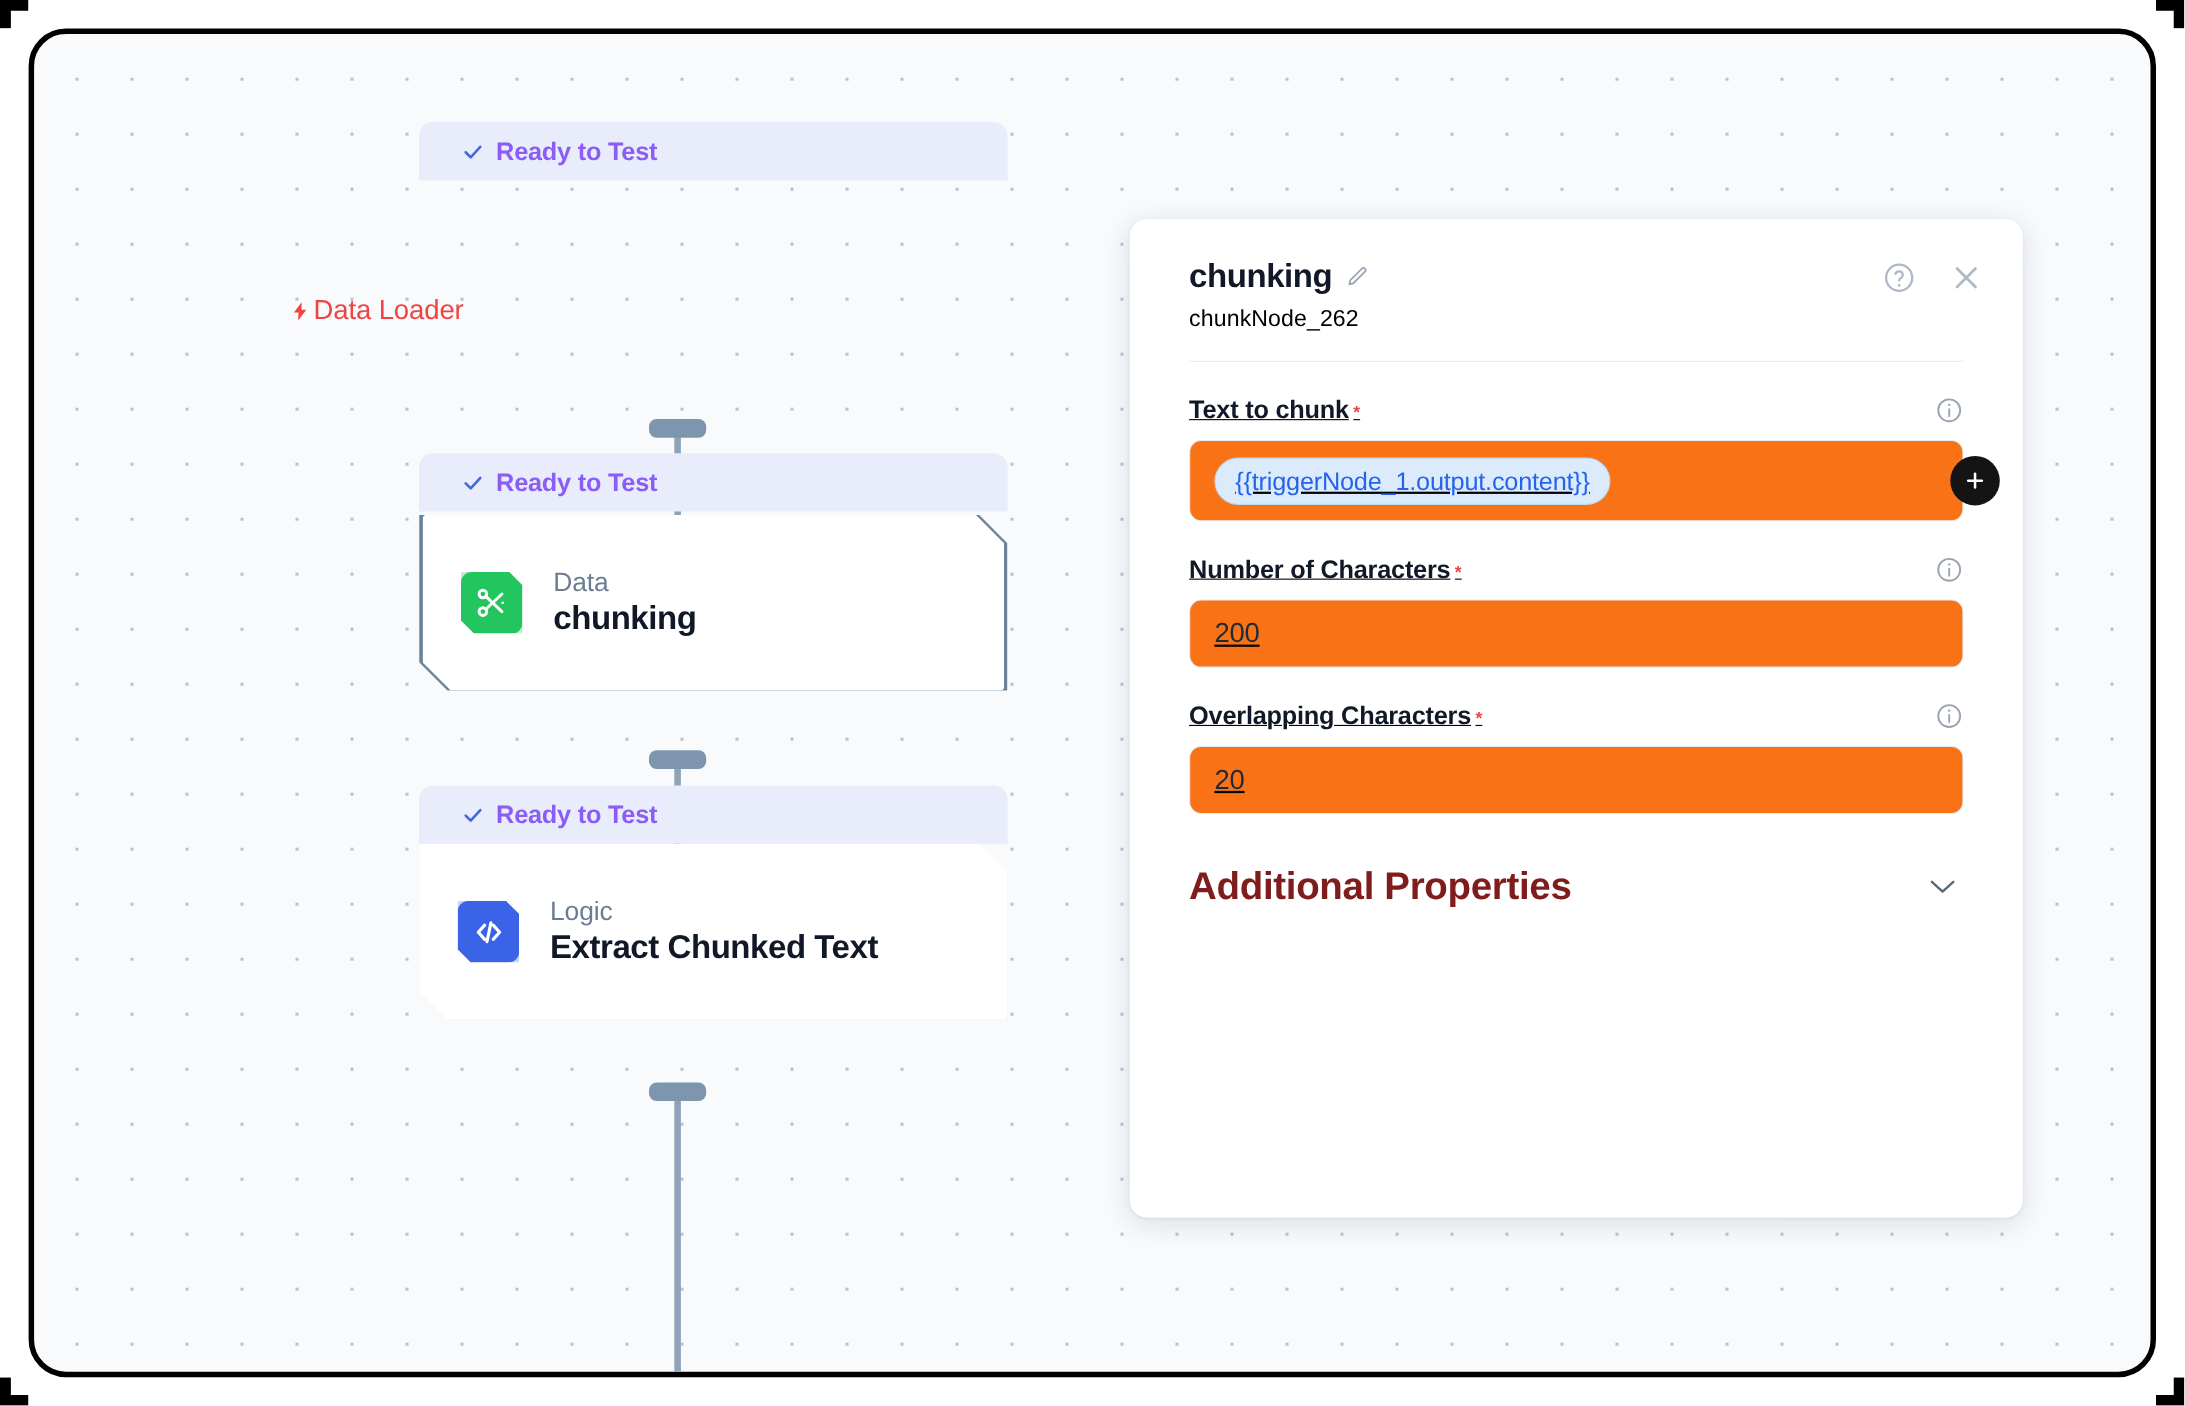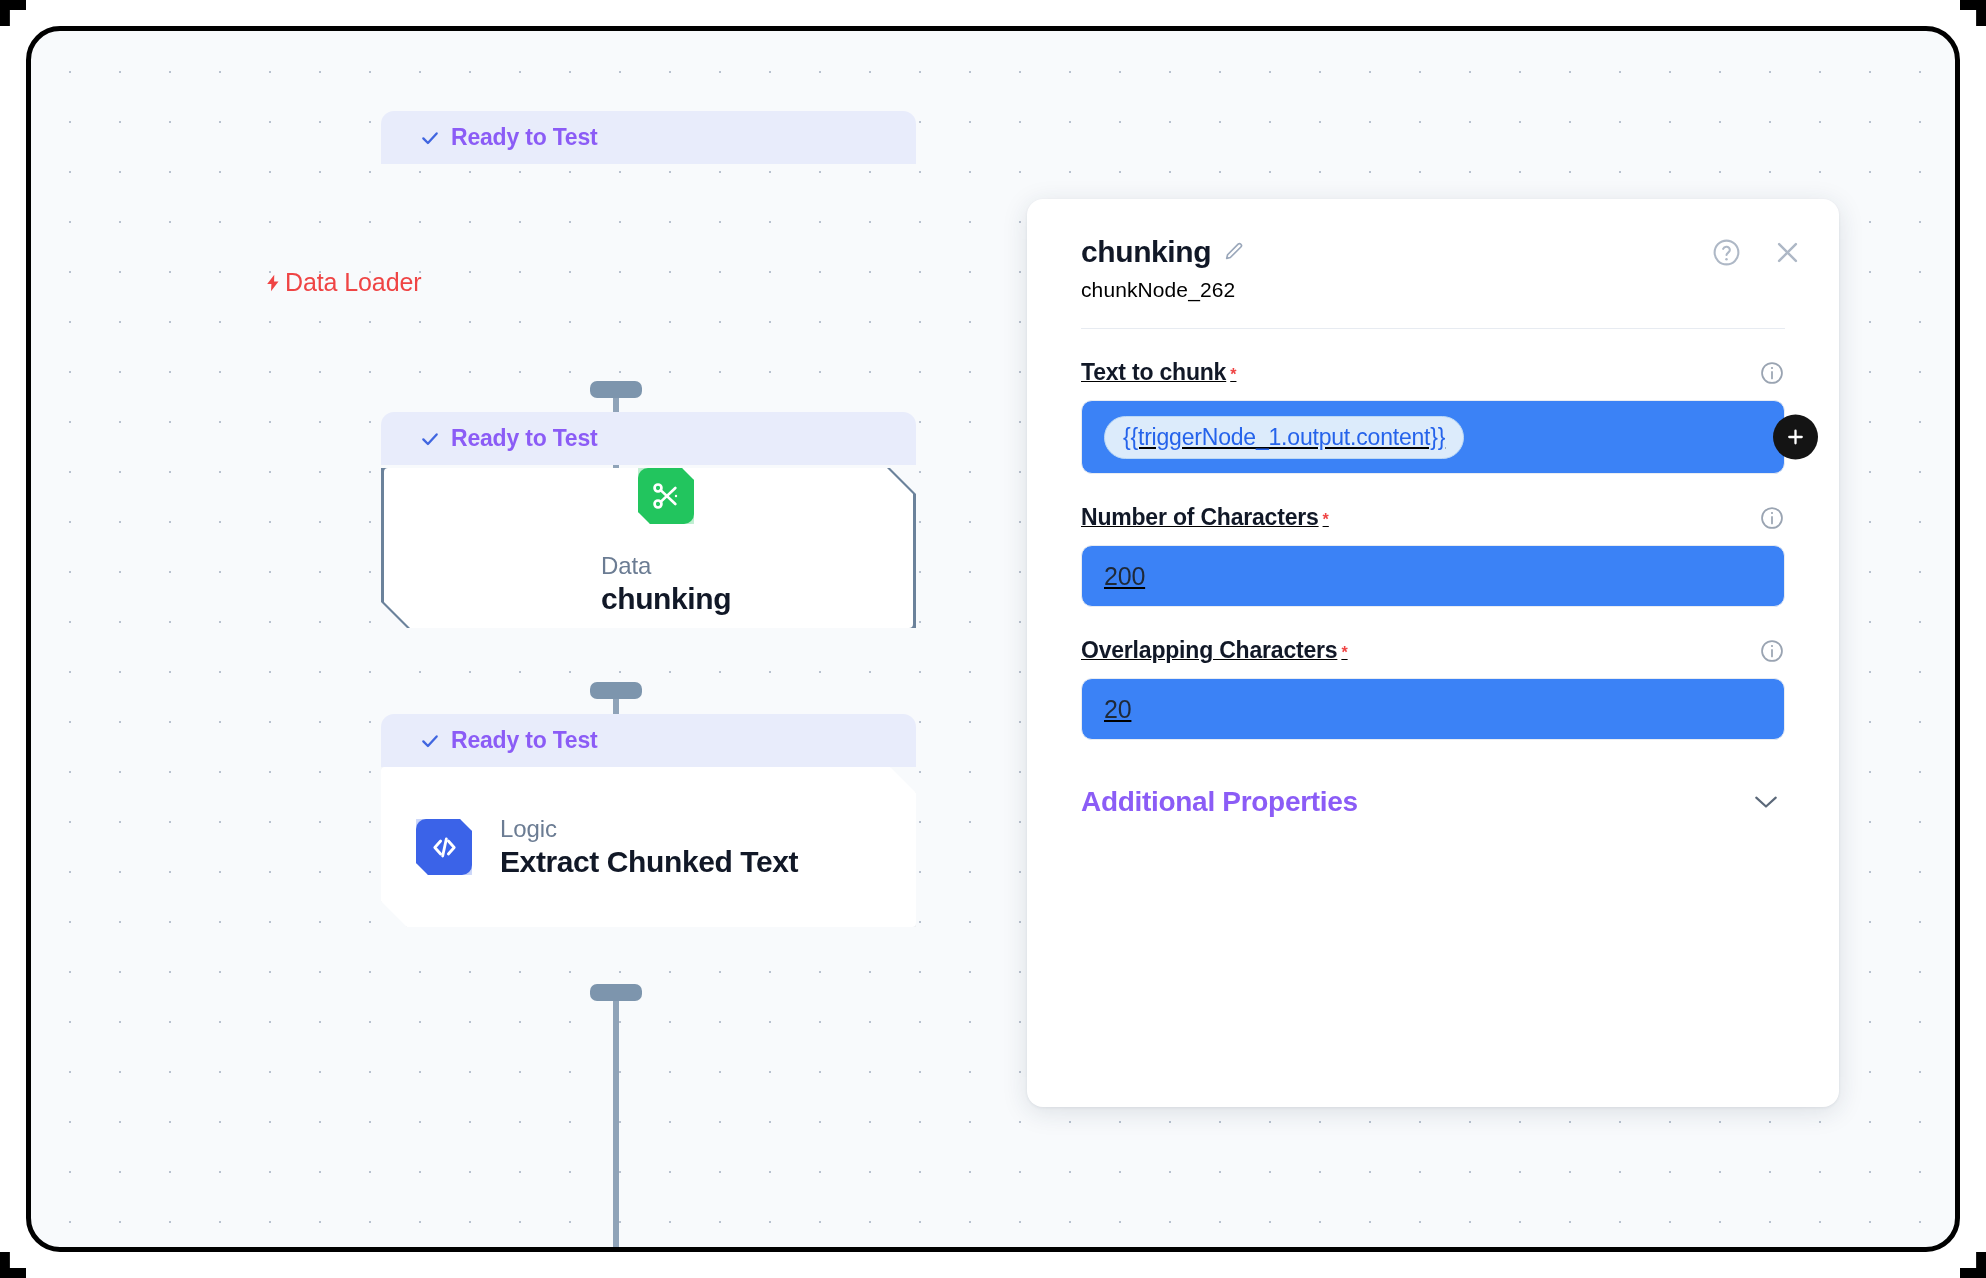--- a/index.html
+++ b/index.html
@@ -119,21 +119,21 @@
     box-shadow: none;
   }
   .node-card-border {
     position: absolute;
     inset: 0;
     background: #6b829b;
     clip-path: polygon(0 0, calc(100% - 26px) 0, 100% 26px, 100% 100%, 26px 100%, 0 calc(100% - 26px));
     z-index: -1;
   }
   .selected-wrap { position: relative; }
-  .selected-wrap .node-card { margin: 3px; flex-direction: column; }
+  .selected-wrap .node-card { margin: 3px; }
 
   .node-icon {
     position: relative;
     width: 56px;
     height: 56px;
     border-radius: 10px;
     display: flex;
     align-items: center;
     justify-content: center;
     flex: 0 0 auto;
@@ -227,21 +227,21 @@
     font-weight: 700;
     color: #111827;
     letter-spacing: -0.2px;
   }
   .req { color: #ef4444; font-weight: 700; margin-left: 4px; }
   .info-icon { width: 26px; height: 26px; display: block; cursor: pointer; }
 
   .field-input {
     margin-top: 14px;
     height: 62px;
-    background: #3b82f6;
+    background: #f97316;
     border: 1.5px solid #e8ecf2;
     border-radius: 11px;
     display: flex;
     align-items: center;
     padding: 0 22px;
     font-size: 25px;
     color: #1f2937;
     letter-spacing: -0.2px;
   }
   .field-input.tall { height: 74px; position: relative; padding-right: 74px; }
@@ -274,23 +274,23 @@
 
   .additional {
     margin-top: 46px;
     display: flex;
     align-items: center;
     justify-content: space-between;
     cursor: pointer;
     padding-right: 6px;
   }
   .additional-label {
-    font-size: 28px;
+    font-size: 35px;
     font-weight: 700;
-    color: #8b5cf6;
+    color: #7f1d1d;
     letter-spacing: -0.3px;
   }
   .chevron-icon { width: 26px; height: 16px; display: block; }
 </style>
 </head>
 <body>
 
 <div id="screen">
 
   <div class="corner-mark corner-tl"></div>

